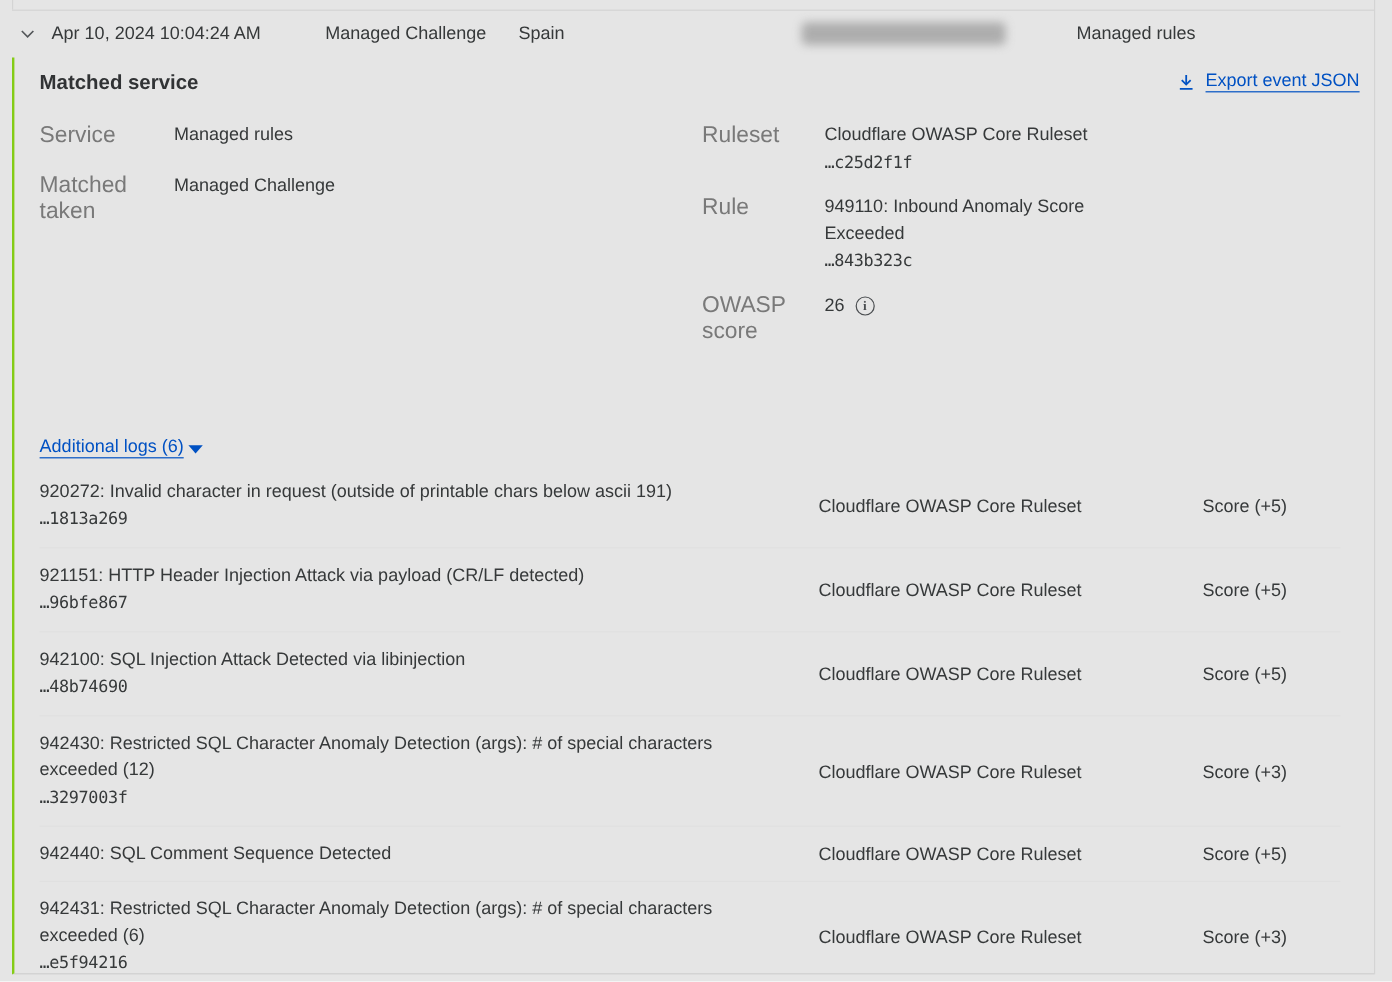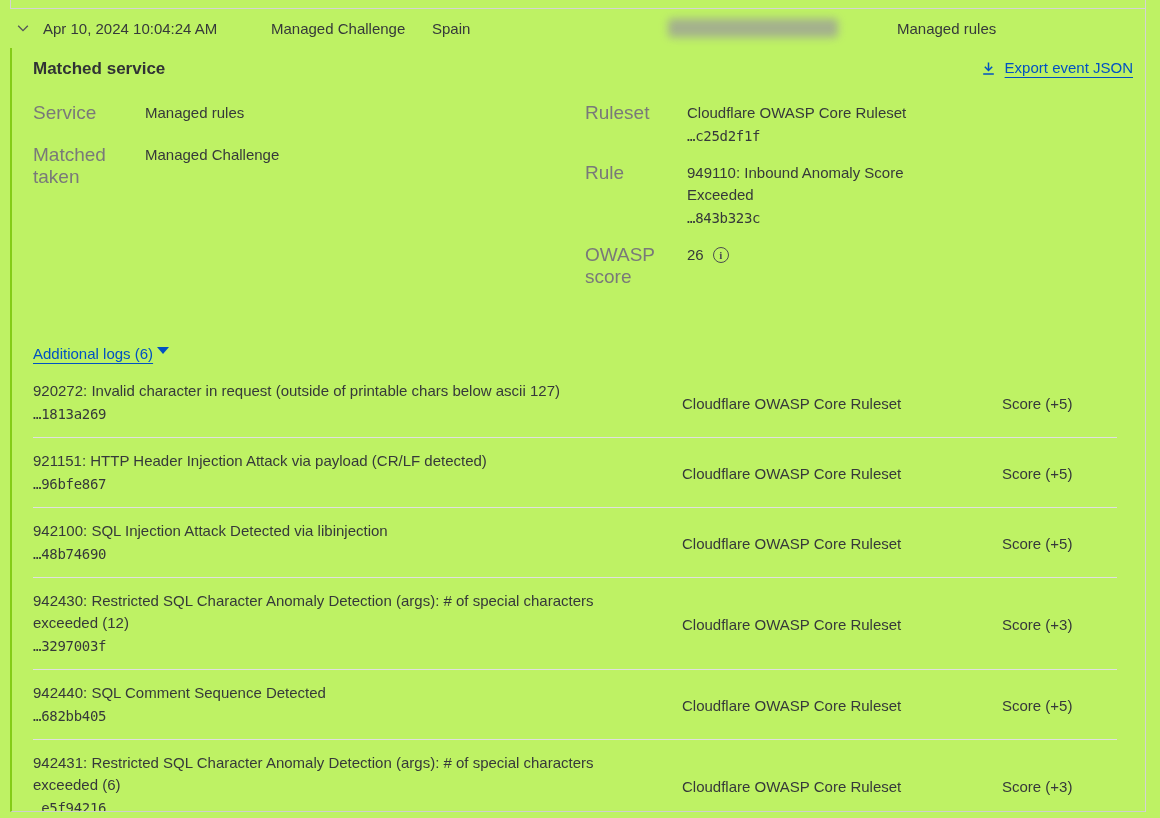--- a/index.html
+++ b/index.html
@@ -5,21 +5,21 @@
   * { margin:0; padding:0; box-sizing:border-box; }
   html,body { background:#ffffff; }
   body {
     font-family:"Liberation Sans", sans-serif;
     color:#36393a;
     -webkit-font-smoothing:antialiased;
   }
   .screen {
     position:relative;
     width:1160px; height:818px;
-    background:#bef264;
+    background:#e5e5e5;
     overflow:hidden;
   }
   
   .right-border { position:absolute; top:0; left:1145px; width:1px; height:812px; background:#d4d4d4; }
   .left-stub    { position:absolute; top:0; left:10px; width:1px; height:8px; background:#d4d4d4; }
   .top-divider  { position:absolute; top:8px; left:10px; width:1135px; height:1px; background:#d4d4d4; }
 
   
   .row-header {
     position:absolute; top:8px; left:10px;
@@ -75,21 +75,21 @@
   }
   .owasp-line { display:flex; align-items:center; gap:9px; }
   .info-icon {
     width:16px; height:16px; border:1px solid #4a4d50; border-radius:50%;
     display:inline-flex; align-items:center; justify-content:center;
     font-size:11px; font-weight:700; color:#4a4d50;
     font-family:"Liberation Serif", serif;
     cursor:pointer; flex:none;
   }
 
-  .logs-toggle { display:inline-flex; margin-top:42px; line-height:20px; }
+  .logs-toggle { display:inline-flex; align-items:center; margin-top:61px; line-height:20px; }
   .logs-toggle .link-text { text-decoration:underline; text-underline-offset:4px; }
   .caret-down {
     width:0; height:0; margin-left:4px; margin-top:3px;
     border-left:6px solid transparent;
     border-right:6px solid transparent;
     border-top:7px solid #0051c3;
   }
 
   .log-rows { width:1084px; margin-top:4px; }
   .log-row {
@@ -181,21 +181,21 @@
 
     <a class="link logs-toggle">
       <span class="link-text">Additional logs (6)</span>
       <span class="caret-down"></span>
     </a>
 
     <div class="log-rows">
 
       <div class="log-row">
         <div class="log-main">
-          <div class="log-title">920272: Invalid character in request (outside of printable chars below ascii 127)</div>
+          <div class="log-title">920272: Invalid character in request (outside of printable chars below ascii 191)</div>
           <div class="hash">…1813a269</div>
         </div>
         <div class="log-ruleset">Cloudflare OWASP Core Ruleset</div>
         <div class="log-score">Score (+5)</div>
       </div>
 
       <div class="log-row">
         <div class="log-main">
           <div class="log-title">921151: HTTP Header Injection Attack via payload (CR/LF detected)</div>
           <div class="hash">…96bfe867</div>
@@ -218,21 +218,20 @@
           <div class="log-title">942430: Restricted SQL Character Anomaly Detection (args): # of special characters exceeded (12)</div>
           <div class="hash">…3297003f</div>
         </div>
         <div class="log-ruleset">Cloudflare OWASP Core Ruleset</div>
         <div class="log-score">Score (+3)</div>
       </div>
 
       <div class="log-row">
         <div class="log-main">
           <div class="log-title">942440: SQL Comment Sequence Detected</div>
-          <div class="hash">…682bb405</div>
         </div>
         <div class="log-ruleset">Cloudflare OWASP Core Ruleset</div>
         <div class="log-score">Score (+5)</div>
       </div>
 
       <div class="log-row">
         <div class="log-main">
           <div class="log-title">942431: Restricted SQL Character Anomaly Detection (args): # of special characters exceeded (6)</div>
           <div class="hash">…e5f94216</div>
         </div>

